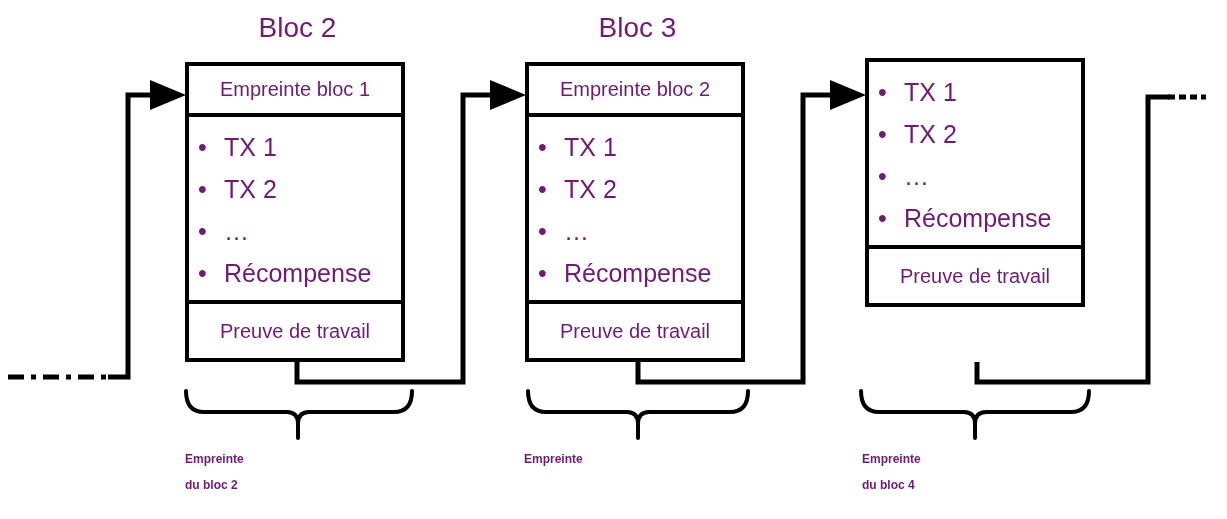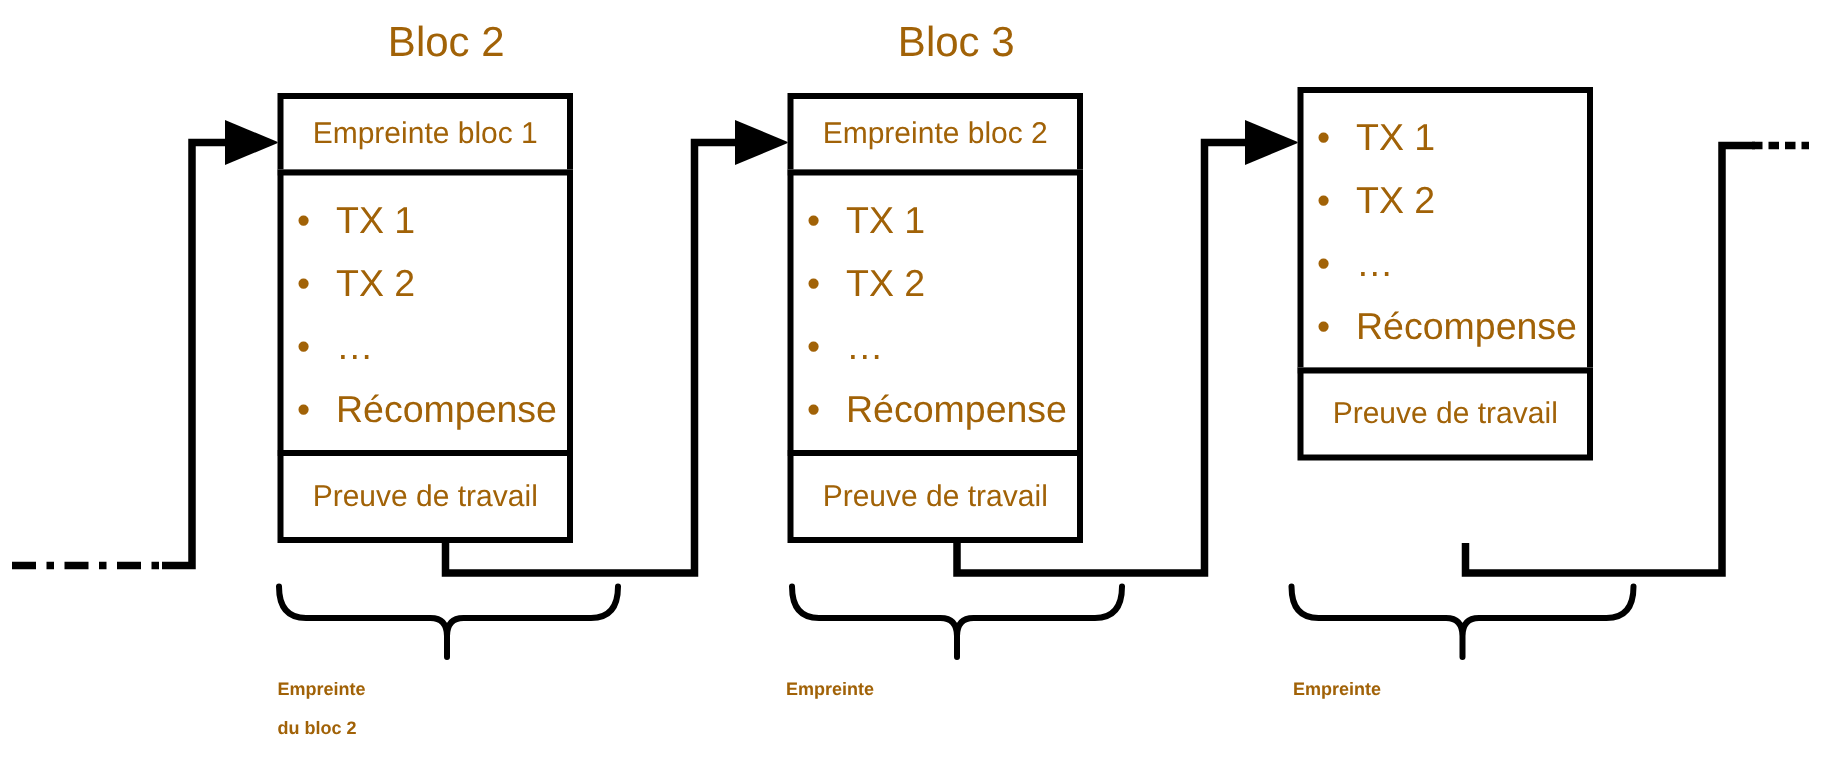--- a/index.html
+++ b/index.html
@@ -1,26 +1,26 @@
 <!DOCTYPE html>
 <html><head>
 <meta charset="utf-8">
 <style>
   html,body{margin:0;padding:0;background:#ffffff;}
   .canvas{
     position:relative;width:1227px;height:519px;background:#ffffff;
-    color:#a16207;font-family:"Liberation Sans",sans-serif;overflow:hidden;
+    color:#701a75;font-family:"Liberation Sans",sans-serif;overflow:hidden;
   }
   .overlay{position:absolute;left:0;top:0;pointer-events:none;}
   .block-title{
     position:absolute;top:12px;width:225px;text-align:center;
     font-size:28px;line-height:32px;white-space:nowrap;
   }
   .t1{left:185px}.t2{left:525px}.t3{left:865px}
-  .block{position:absolute;top:62px;width:197px;}
+  .block{position:absolute;top:62px;width:220px;}
   .b1{left:185px}.b2{left:525px}.b3{left:865px}
   .sec{box-sizing:border-box;border:4px solid #000000;background:#ffffff;}
   .hdr{height:55px;display:flex;align-items:center;justify-content:center;font-size:20px;}
   .bodysec{height:191px;margin-top:-4px;padding:9px 2px 0 9px;}
   .item{display:flex;align-items:center;height:42px;font-size:25px;white-space:nowrap;}
   .bullet{width:26px;flex:0 0 26px;}
   .ftr{height:62px;margin-top:-4px;display:flex;align-items:center;justify-content:center;font-size:20px;}
   .brace-label{
     position:absolute;top:446px;width:226px;text-align:left;
     font-size:12px;line-height:26px;font-weight:bold;
@@ -135,15 +135,16 @@
 
   <div class="brace-label l1">
     <div>Empreinte</div>
     <div>du bloc 2</div>
   </div>
   <div class="brace-label l2">
     <div>Empreinte</div>
   </div>
   <div class="brace-label l3">
     <div>Empreinte</div>
+    <div>du bloc 4</div>
   </div>
 
 </div>
 
 </body></html>

